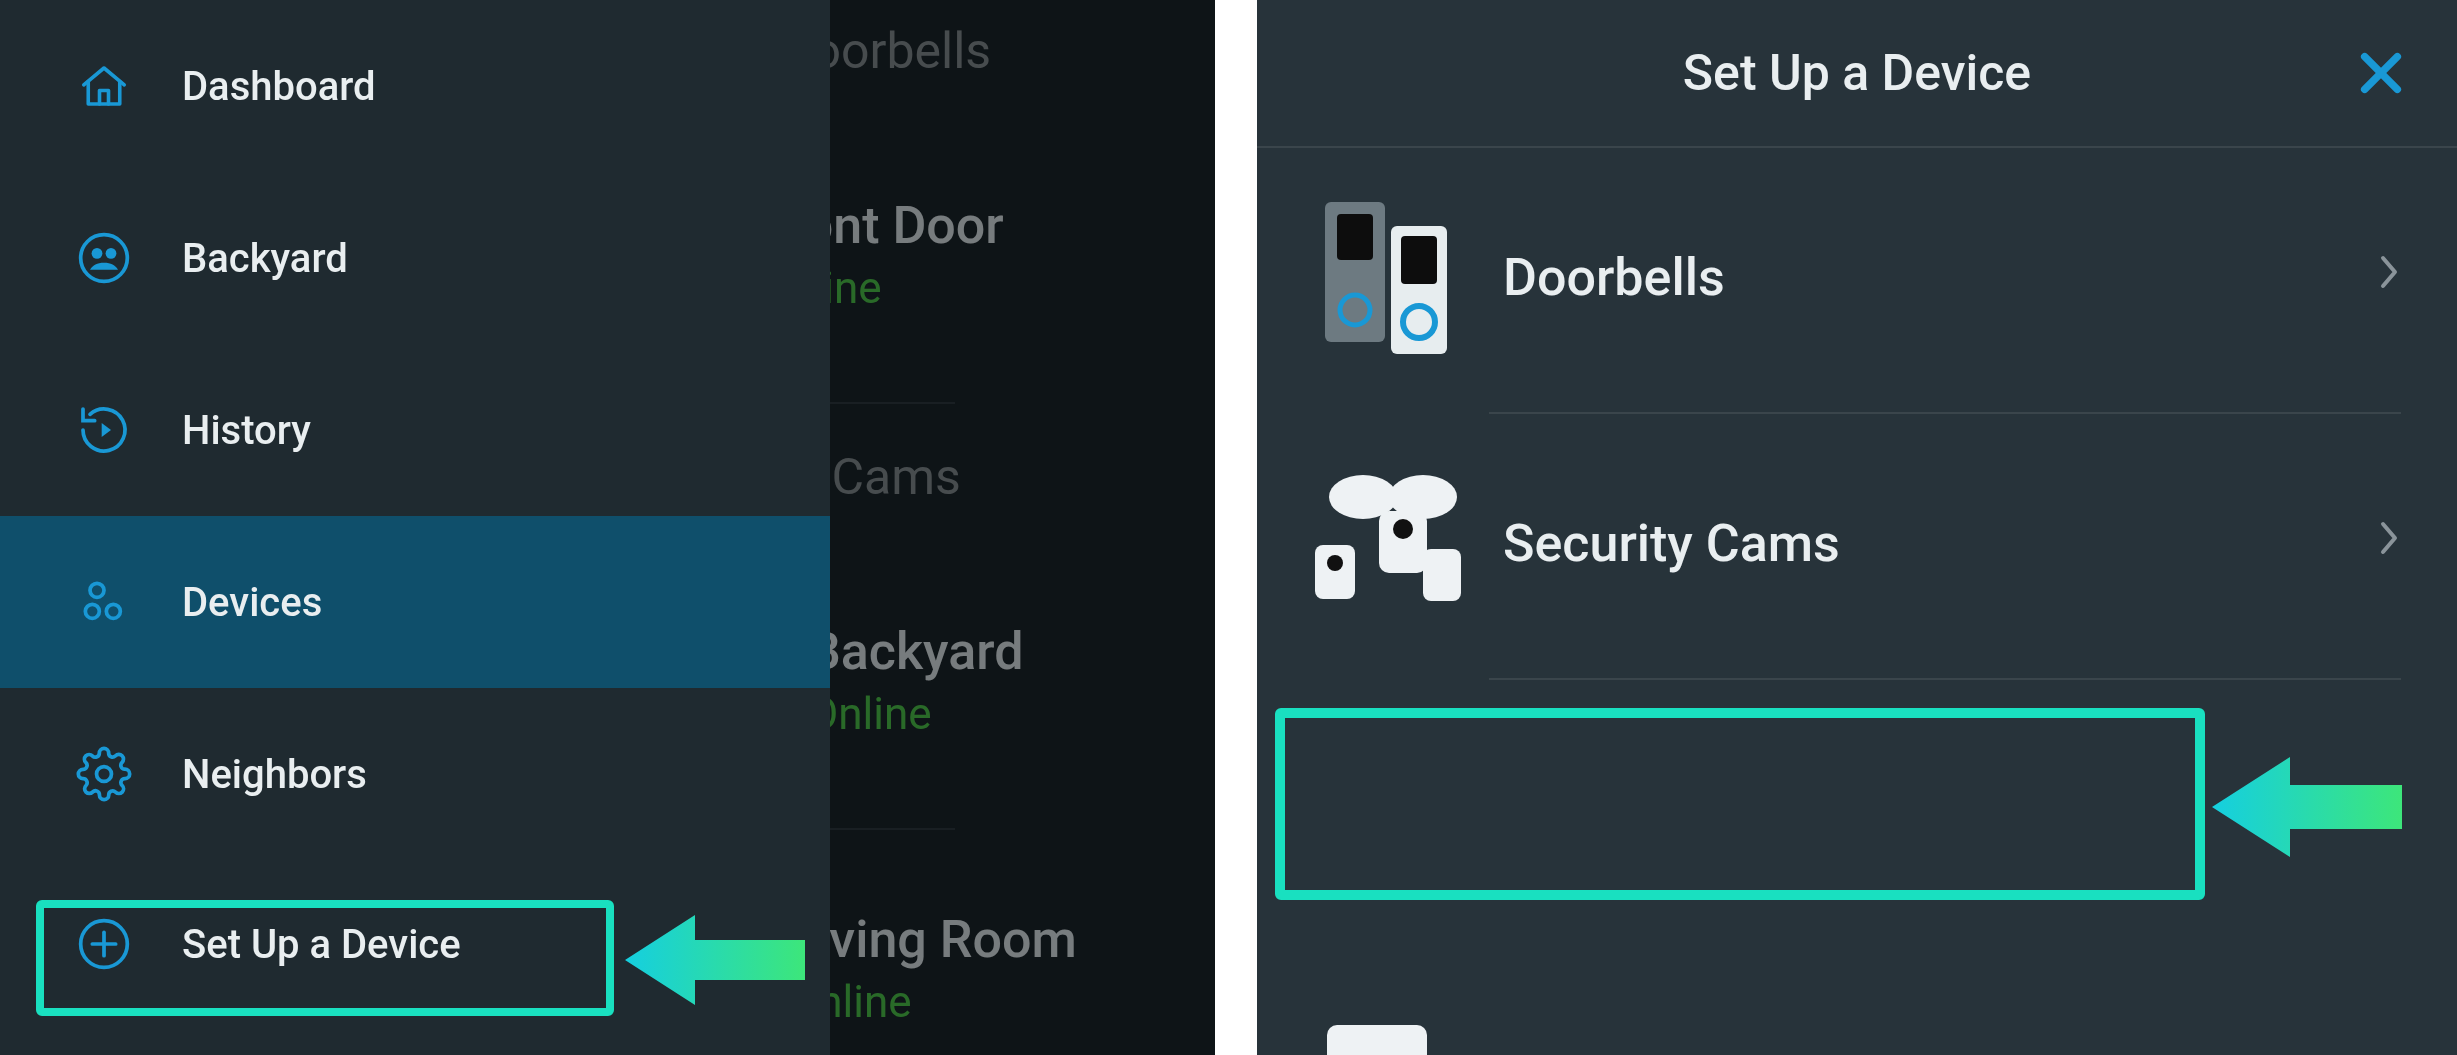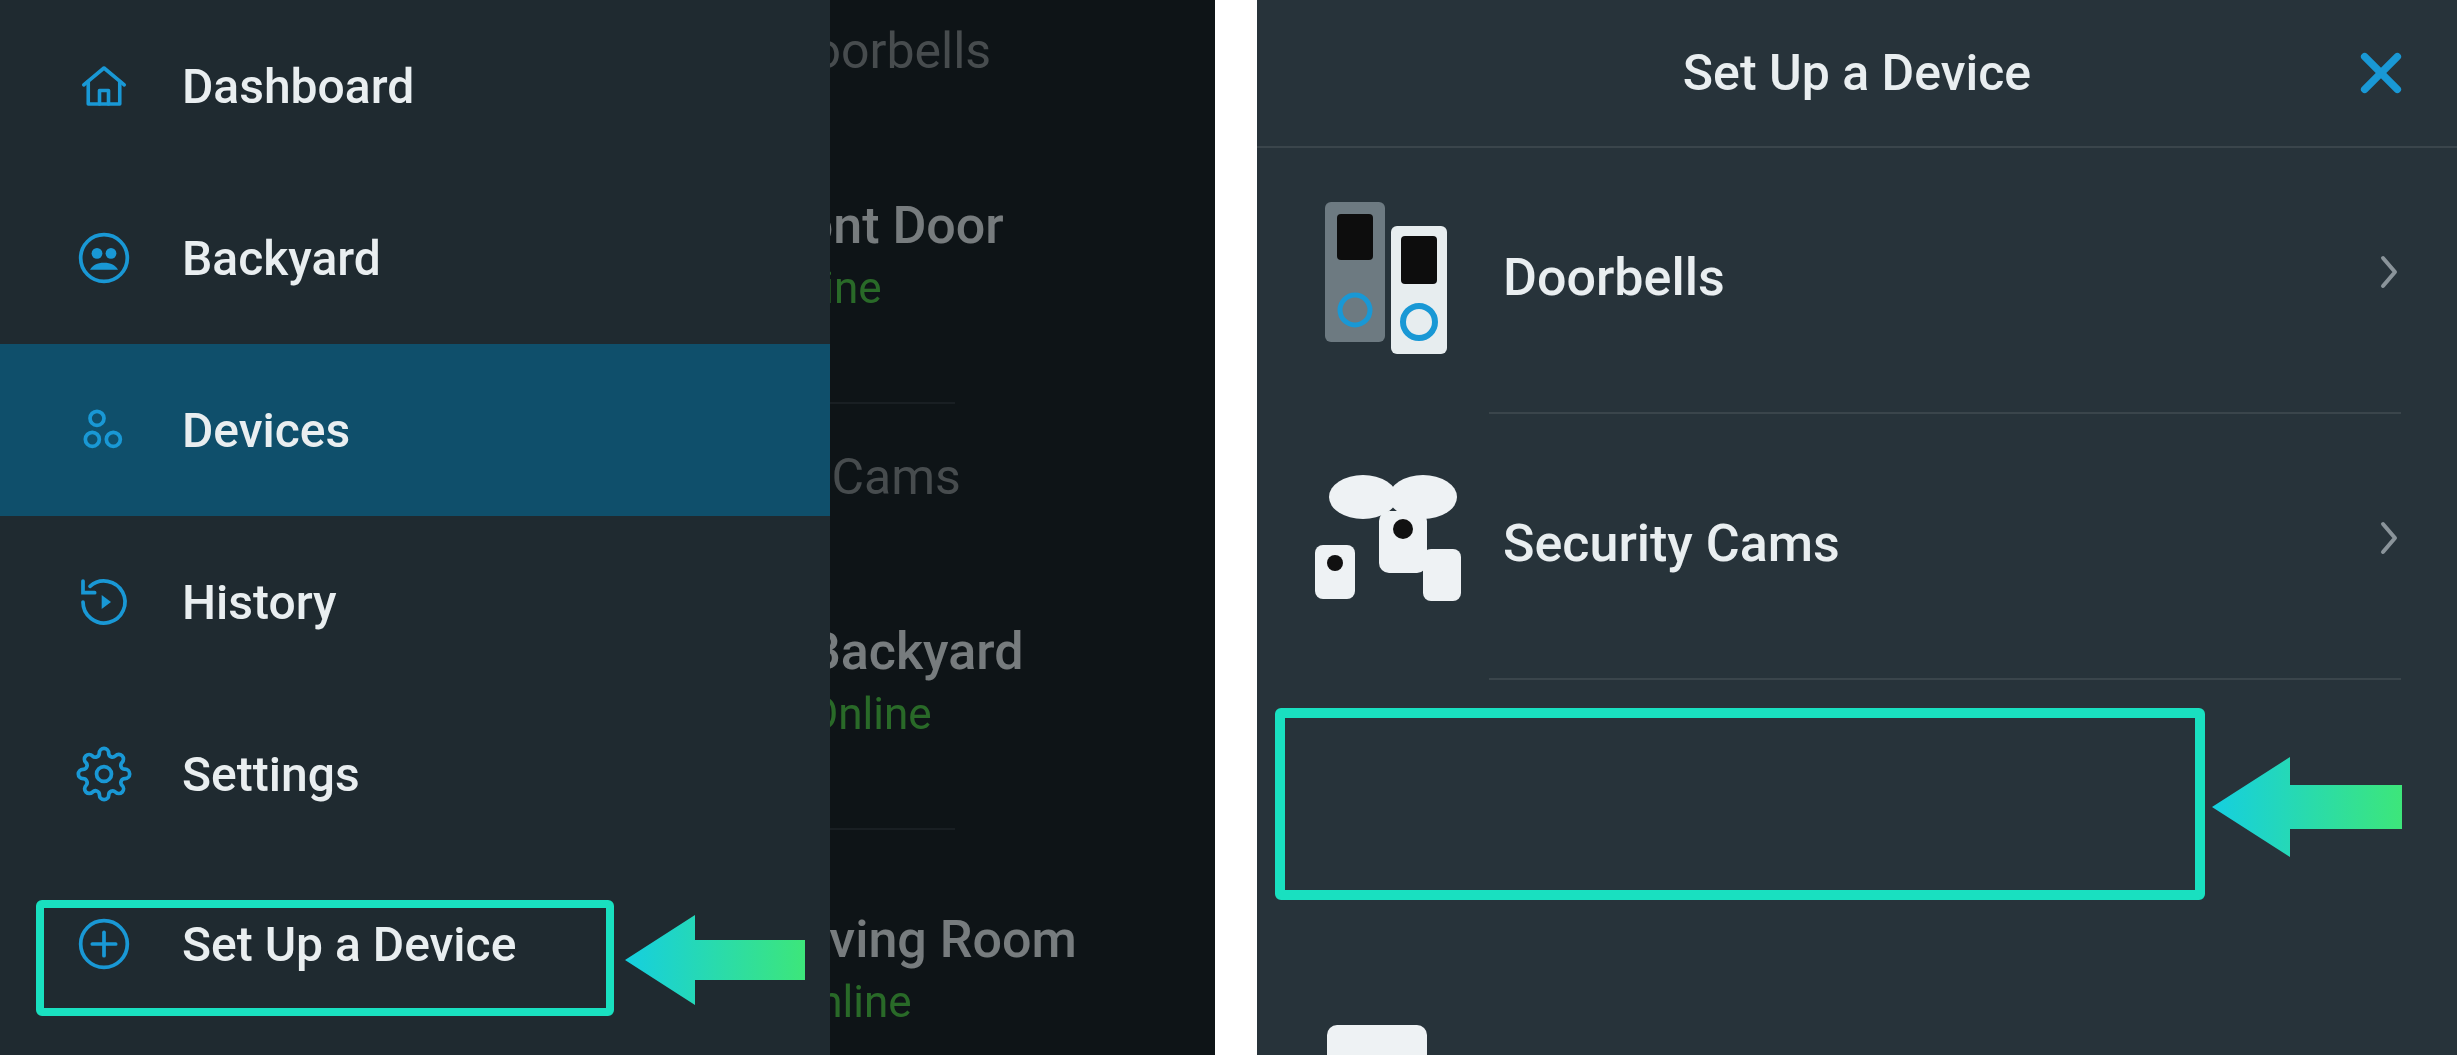--- a/index.html
+++ b/index.html
@@ -32,21 +32,21 @@
     z-index: 3;
   }
 
   .nav-item {
     display: flex;
     align-items: center;
     height: 172px;
     padding-left: 74px;
     gap: 48px;
     color: #e9eef0;
-    font-size: 48px;
+    font-size: 40px;
     font-weight: 400;
     cursor: pointer;
   }
   .nav-item.selected { background: #0f4f6b; }
   .nav-icon {
     width: 60px;
     height: 60px;
     display: flex;
     align-items: center;
     justify-content: center;
@@ -286,48 +286,48 @@
       <span class="nav-icon">
         <svg width="56" height="56" viewBox="0 0 24 24" fill="none" stroke="currentColor" stroke-width="1.6">
             <circle cx="12" cy="12" r="10"></circle>
             <circle cx="9" cy="10" r="2.3" fill="currentColor" stroke="none"></circle>
             <circle cx="15" cy="10" r="2.3" fill="currentColor" stroke="none"></circle>
             <path d="M6 17c1.2-2 3-3 6-3s4.8 1 6 3" fill="currentColor" stroke="none"></path>
           </svg>
       </span>
       <span class="nav-label">Backyard</span>
     </div>
+    <div class="nav-item">
+      <span class="nav-icon">
+        <svg width="56" height="56" viewBox="0 0 24 24" fill="none" stroke="currentColor" stroke-width="1.6" stroke-linecap="round">
+            <path d="M3 12a9 9 0 1 0 3-6.7"></path>
+            <polyline points="3 3 3 8 8 8"></polyline>
+            <polygon points="11,9 11,15 15,12" fill="currentColor" stroke="none"></polygon>
+          </svg>
+      </span>
+      <span class="nav-label">History</span>
+    </div>
     <div class="nav-item selected">
       <span class="nav-icon">
         <svg width="56" height="56" viewBox="0 0 24 24" fill="none" stroke="currentColor" stroke-width="1.6">
             <circle cx="9" cy="7" r="3"></circle>
             <circle cx="7" cy="16" r="3"></circle>
             <circle cx="16" cy="16" r="3"></circle>
           </svg>
       </span>
       <span class="nav-label">Devices</span>
     </div>
     <div class="nav-item">
       <span class="nav-icon">
-        <svg width="56" height="56" viewBox="0 0 24 24" fill="none" stroke="currentColor" stroke-width="1.6" stroke-linecap="round">
-            <path d="M3 12a9 9 0 1 0 3-6.7"></path>
-            <polyline points="3 3 3 8 8 8"></polyline>
-            <polygon points="11,9 11,15 15,12" fill="currentColor" stroke="none"></polygon>
-          </svg>
-      </span>
-      <span class="nav-label">History</span>
-    </div>
-    <div class="nav-item">
-      <span class="nav-icon">
         <svg width="56" height="56" viewBox="0 0 24 24" fill="none" stroke="currentColor" stroke-width="1.6">
             <circle cx="12" cy="12" r="3.2"></circle>
             <path d="M19.4 15a1.7 1.7 0 0 0 .34 1.87l.06.06a2 2 0 1 1-2.83 2.83l-.06-.06a1.7 1.7 0 0 0-1.87-.34 1.7 1.7 0 0 0-1 1.56V21a2 2 0 1 1-4 0v-.09a1.7 1.7 0 0 0-1-1.56 1.7 1.7 0 0 0-1.87.34l-.06.06a2 2 0 1 1-2.83-2.83l.06-.06A1.7 1.7 0 0 0 4.6 15a1.7 1.7 0 0 0-1.56-1H3a2 2 0 1 1 0-4h.09A1.7 1.7 0 0 0 4.6 9a1.7 1.7 0 0 0-.34-1.87l-.06-.06A2 2 0 1 1 7.03 4.24l.06.06A1.7 1.7 0 0 0 9 4.6a1.7 1.7 0 0 0 1-1.56V3a2 2 0 1 1 4 0v.09c0 .67.4 1.27 1 1.51.63.26 1.36.12 1.87-.34l.06-.06a2 2 0 1 1 2.83 2.83l-.06.06c-.46.51-.6 1.24-.34 1.87.24.6.84 1 1.51 1H21a2 2 0 1 1 0 4h-.09c-.67 0-1.27.4-1.51 1z"></path>
           </svg>
       </span>
-      <span class="nav-label">Settings</span>
+      <span class="nav-label">Neighbors</span>
     </div>
     <div class="nav-item" style="height:168px">
       <span class="nav-icon">
         <svg width="56" height="56" viewBox="0 0 24 24" fill="none" stroke="currentColor" stroke-width="1.6" stroke-linecap="round">
             <circle cx="12" cy="12" r="10"></circle>
             <line x1="12" y1="7" x2="12" y2="17"></line>
             <line x1="7" y1="12" x2="17" y2="12"></line>
           </svg>
       </span>
       <span class="nav-label">Set Up a Device</span>

